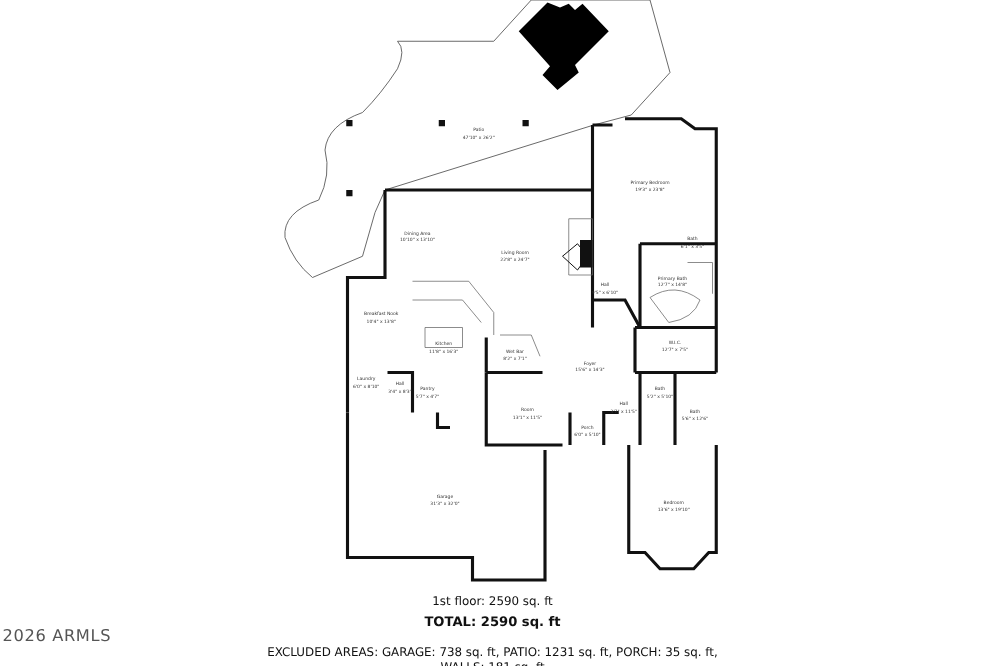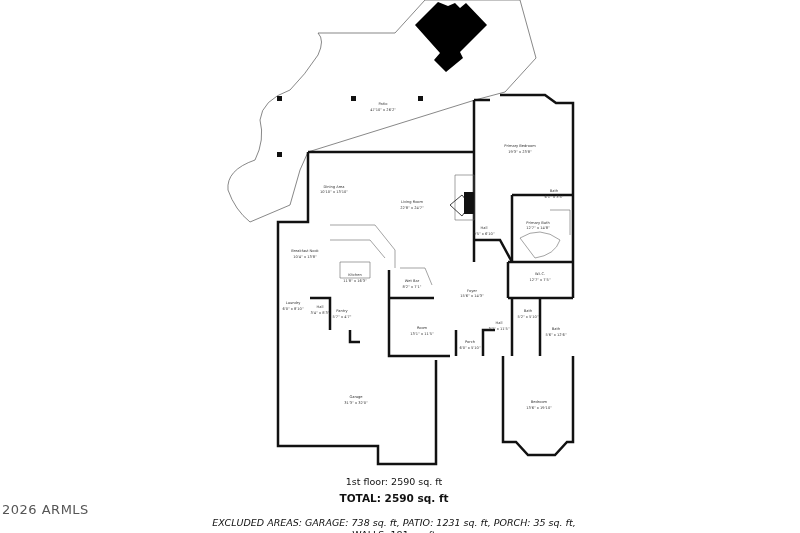--- a/index.html
+++ b/index.html
@@ -2,21 +2,21 @@
 <html><head>
 <meta charset="utf-8">
 <style>
   html, body { margin:0; padding:0; background:#ffffff; }
   body { width:800px; height:533px; position:relative; overflow:hidden; font-family:"DejaVu Sans", sans-serif; }
   #plan { position:absolute; left:0; top:0; }
   .lbl { font-family:"DejaVu Sans", sans-serif; font-size:3.6px; fill:#333; text-anchor:middle; }
   .footer { position:absolute; left:0; width:788px; text-align:center; color:#111; font-family:"DejaVu Sans", sans-serif; }
   .f-total { top:492px; font-size:10.5px; font-weight:bold; }
   .f-floor { top:476px; font-size:9.5px; }
-  .f-excl { top:517px; font-size:9.5px;font-style:italic; }
+  .f-excl { top:517px; font-size:9.5px; }
   .f-walls { top:529px; font-size:9.5px; }
   .watermark { position:absolute; left:2px; top:502px; font-family:"DejaVu Sans", sans-serif; font-size:13px; color:#555; letter-spacing:0.5px; }
 </style>
 </head>
 <body>
 
 <svg id="plan" width="800" height="490" viewBox="0 0 800 490" xmlns="http://www.w3.org/2000/svg">
 
   <path d="M318,33 L395,33 L425,0 L520,0 L536,58 L505,92 L475,100 L308,152 L300,170 L290,205 L250,222 Q235,210 228,190 Q226,170 255,160 Q265,140 260,120 Q262,100 290,90 Q305,75 318,55 Q325,40 318,33 Z" fill="none" stroke="#555" stroke-width="0.7"></path>
 

